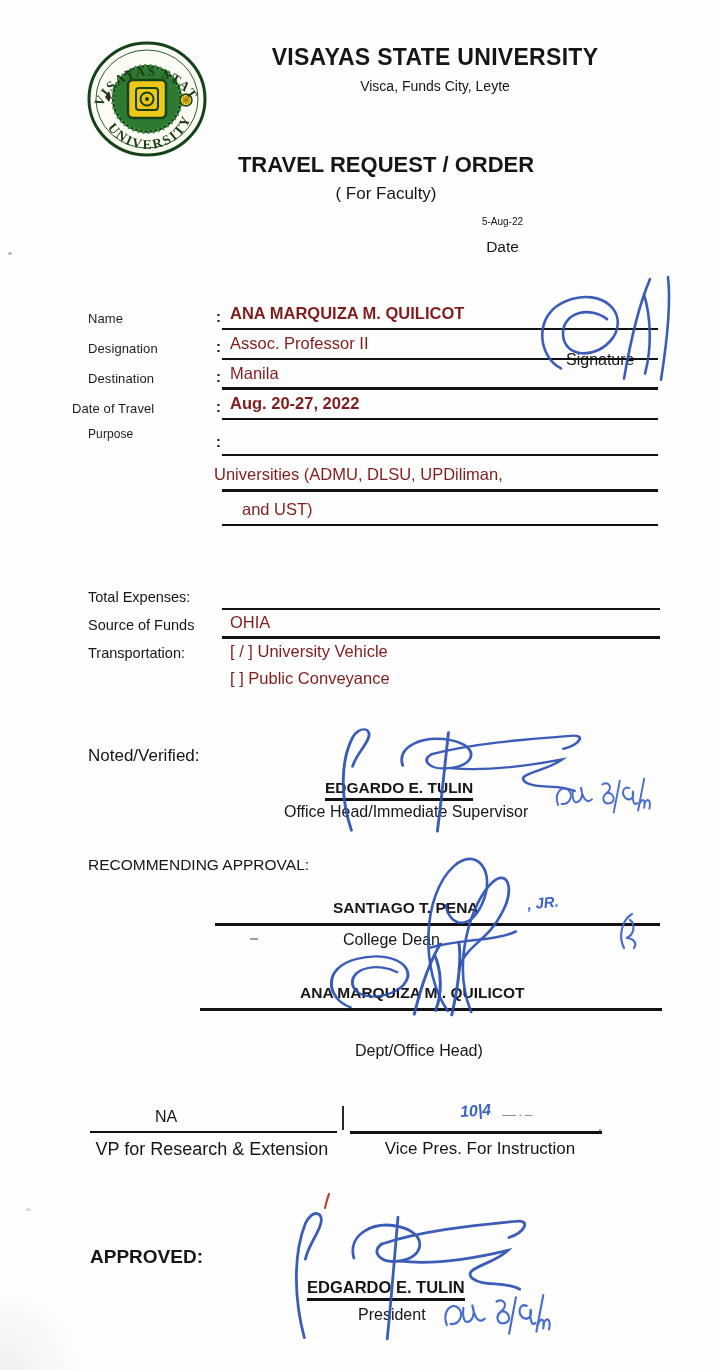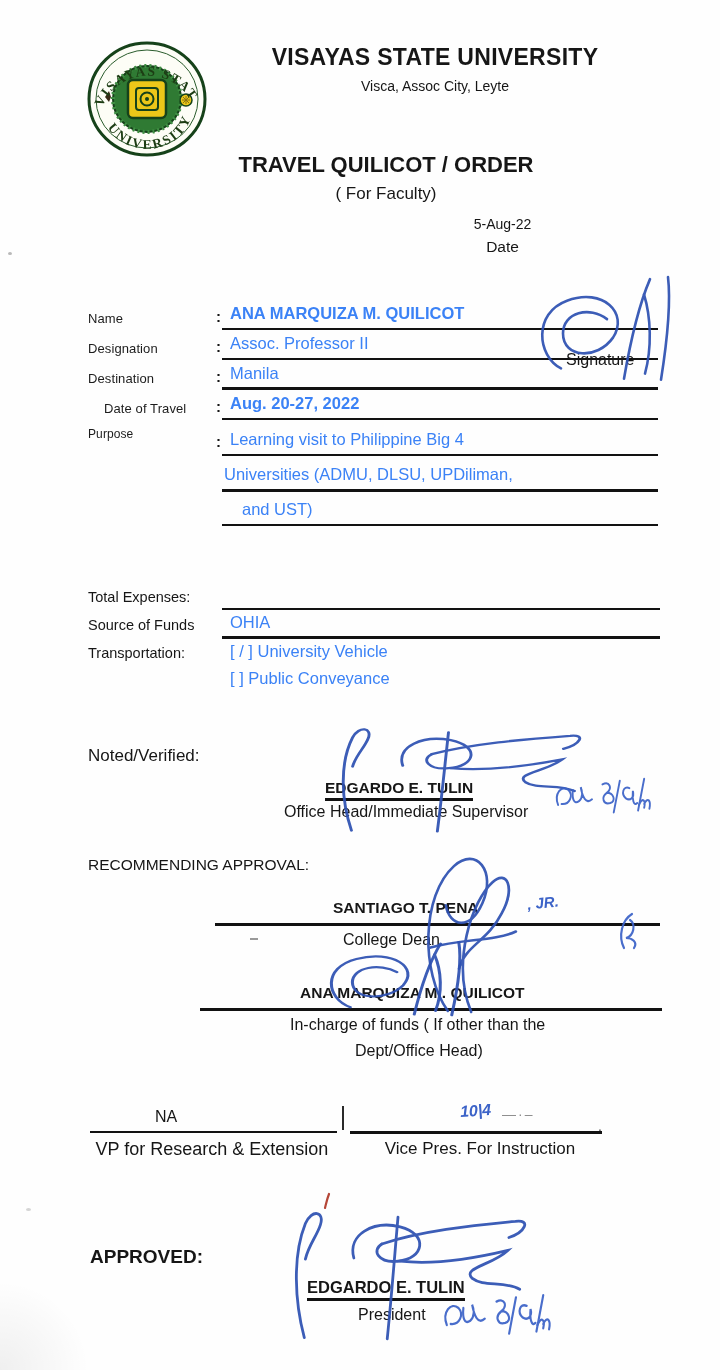--- a/index.html
+++ b/index.html
@@ -5,21 +5,21 @@
   html,body{margin:0;padding:0;background:#ffffff;}
   #page{
     position:relative;width:720px;height:1370px;overflow:hidden;
     background:#fefefe;
     font-family:"Liberation Sans","DejaVu Sans",sans-serif;
     color:#161616;
   }
   .abs{position:absolute;}
   .lbl{font-size:13px;color:#1c1c1c;letter-spacing:.1px;}
   .colon{font-size:15px;font-weight:bold;}
-  .val{font-size:16.5px;color:#3b82f6;}
+  .val{font-size:16.5px;color:#7f1d1d;}
   .bold{font-weight:bold;}
   .line{position:absolute;border-bottom:2px solid #121212;height:0;z-index:1;}
   .thick{border-bottom-width:3px;}
   .ctr{text-align:center;}
   .sig{position:absolute;z-index:5;opacity:.93;}
   .note-blue{color:#3c63c8;}
   .small{font-size:16px;}
   .scan-dot{position:absolute;background:#b9b9b9;border-radius:50%;z-index:0;}
   svg{display:block;}
 </style>
@@ -48,53 +48,52 @@
       <text font-size="13.5" font-weight="bold" fill="#1d3d14" letter-spacing="1.5" font-family="Liberation Serif, serif">
         <textPath href="#arcTop" startOffset="4%">VISAYAS STATE</textPath>
       </text>
       <text font-size="13.5" font-weight="bold" fill="#1d3d14" letter-spacing="2" font-family="Liberation Serif, serif">
         <textPath href="#arcBot" startOffset="12%">UNIVERSITY</textPath>
       </text>
     </svg>
   </div>
 
   <div class="abs bold ctr" style="left:230px;top:44px;width:410px;font-size:23px;letter-spacing:.3px">VISAYAS STATE UNIVERSITY</div>
-  <div class="abs ctr" style="left:230px;top:78px;width:410px;font-size:14px">Visca, Assoc City, Leyte</div>
-
-  <div class="abs bold ctr" style="left:186px;top:152px;width:400px;font-size:22px">TRAVEL QUILICOT / ORDER</div>
+  <div class="abs ctr" style="left:230px;top:78px;width:410px;font-size:14px">Visca, Funds City, Leyte</div>
+
+  <div class="abs bold ctr" style="left:186px;top:152px;width:400px;font-size:22px">TRAVEL REQUEST / ORDER</div>
   <div class="abs ctr" style="left:186px;top:184px;width:400px;font-size:17px">( For Faculty)</div>
 
-  <div class="abs ctr" style="left:430px;top:216px;width:145px;font-size:14px">5-Aug-22</div>
+  <div class="abs ctr" style="left:430px;top:216px;width:145px;font-size:10px">5-Aug-22</div>
   <div class="abs ctr" style="left:430px;top:238px;width:145px;font-size:15.5px">Date</div>
 
   <div class="abs lbl" style="left:88px;top:311px">Name</div>
   <div class="abs colon" style="left:216px;top:308px">:</div>
   <div class="abs val bold" style="left:230px;top:304px;z-index:2">ANA MARQUIZA M. QUILICOT</div>
   <div class="line" style="left:222px;top:328px;width:436px"></div>
 
   <div class="abs lbl" style="left:88px;top:341px">Designation</div>
   <div class="abs colon" style="left:216px;top:338px">:</div>
   <div class="abs val" style="left:230px;top:334px;z-index:2">Assoc. Professor II</div>
   <div class="line" style="left:222px;top:358px;width:436px"></div>
 
   <div class="abs lbl" style="left:88px;top:371px">Destination</div>
   <div class="abs colon" style="left:216px;top:368px">:</div>
   <div class="abs val" style="left:230px;top:364px;z-index:2">Manila</div>
   <div class="line thick" style="left:222px;top:387px;width:436px"></div>
 
-  <div class="abs lbl" style="left:104px;top:401px">Date of Travel</div>
+  <div class="abs lbl" style="left:72px;top:401px">Date of Travel</div>
   <div class="abs colon" style="left:216px;top:398px">:</div>
   <div class="abs val" style="left:230px;top:394px;font-weight:600;z-index:2">Aug. 20-27, 2022</div>
   <div class="line" style="left:222px;top:418px;width:436px"></div>
 
   <div class="abs lbl" style="left:88px;top:427px;font-size:12px">Purpose</div>
   <div class="abs colon" style="left:216px;top:433px">:</div>
-  <div class="abs val" style="left:230px;top:430px">Learning visit to Philippine Big 4</div>
   <div class="line" style="left:222px;top:454px;width:436px"></div>
-  <div class="abs val" style="left:224px;top:465px">Universities (ADMU, DLSU, UPDiliman,</div>
+  <div class="abs val" style="left:214px;top:465px">Universities (ADMU, DLSU, UPDiliman,</div>
   <div class="line thick" style="left:222px;top:489px;width:436px"></div>
   <div class="abs val" style="left:242px;top:500px">and UST)</div>
   <div class="line" style="left:222px;top:524px;width:436px"></div>
 
   <div class="sig" style="left:533px;top:274px;width:150px;height:118px">
     <svg width="150" height="118" viewBox="0 0 150 115" preserveAspectRatio="none">
       <g fill="none" stroke="#2e51b2" stroke-width="2.6" stroke-linecap="round">
         <path d="M28,92 C4,80 0,38 34,26 C70,13 96,38 80,62 C64,84 30,82 30,58 C30,37 57,31 74,44"></path>
         <path d="M91,102 C97,68 106,30 117,5"></path>
         <path d="M111,20 C118,42 119,72 112,97"></path>
@@ -166,21 +165,20 @@
     <svg width="26" height="42" viewBox="0 0 26 42" preserveAspectRatio="none">
       <g fill="none" stroke="#3c63c8" stroke-width="2.2" stroke-linecap="round">
         <path d="M8,38 C2,26 6,10 16,4"></path>
         <path d="M14,10 C20,14 18,26 10,28 C16,28 22,32 18,38"></path>
       </g>
     </svg>
   </div>
 
   <div class="abs bold" style="left:300px;top:984px;font-size:15.5px;z-index:2">ANA MARQUIZA M . QUILICOT</div>
   <div class="line thick" style="left:200px;top:1008px;width:462px"></div>
-  <div class="abs" style="left:290px;top:1016px;font-size:16px;z-index:2">In-charge of funds ( If other than the</div>
   <div class="abs" style="left:355px;top:1042px;font-size:16px;z-index:2">Dept/Office Head)</div>
 
   <div class="sig" style="left:322px;top:940px;width:152px;height:84px">
     <svg width="152" height="84" viewBox="0 0 150 115" preserveAspectRatio="none">
       <g fill="none" stroke="#2e51b2" stroke-width="3" stroke-linecap="round">
         <path d="M28,92 C4,80 0,38 34,26 C70,13 96,38 80,62 C64,84 30,82 30,58 C30,37 57,31 74,44"></path>
         <path d="M91,102 C97,68 106,30 117,5"></path>
         <path d="M111,20 C118,42 119,72 112,97"></path>
         <path d="M128,103 C134,66 138,28 135,3"></path>
       </g>

